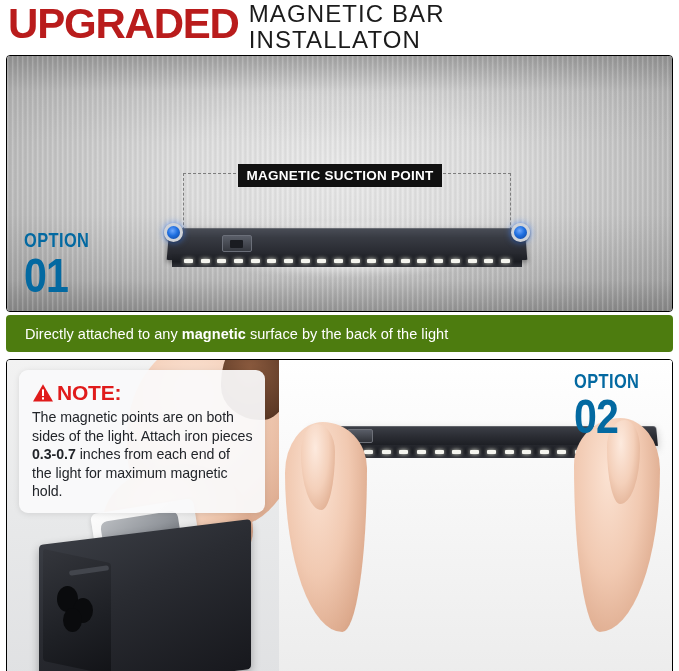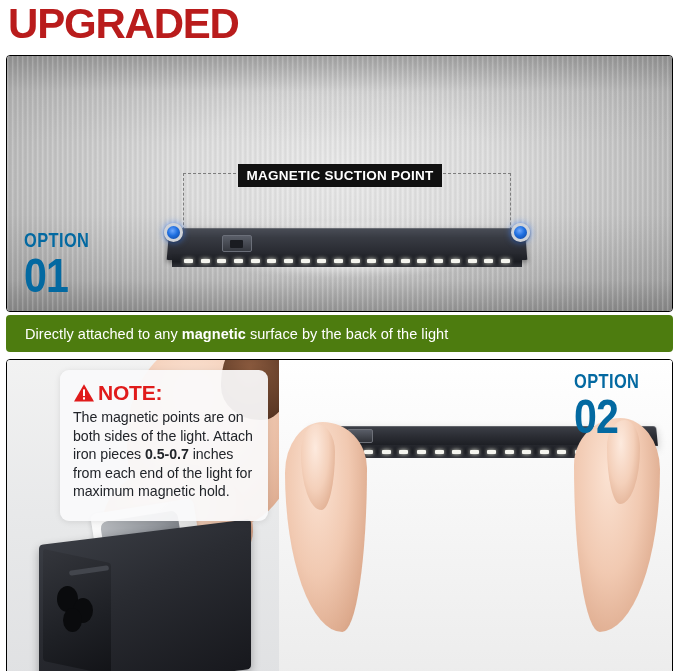--- a/index.html
+++ b/index.html
@@ -310,27 +310,26 @@
     width: 40px; height: 5px;
     background: #43464d;
     border-radius: 3px;
     transform: rotate(-8deg);
   }
 
   
   .note-box {
     position: absolute;
     left: 12px; top: 10px;
-    width: 208px;
-    padding: 11px 12px 20px 13px;
+    width: 246px;
+    padding: 11px 12px 12px 13px;
     background: rgba(250,250,251,0.93);
     border-radius: 9px;
     box-shadow: 0 1px 6px rgba(0,0,0,.10);
     z-index: 8;
-    margin-left: 41px;
   }
   .note-head {
     display: flex;
     align-items: center;
     gap: 3px;
     margin-bottom: 3px;
   }
   .warn-tri { display: block; }
   .note-title {
     color: #e01b1b;
@@ -418,20 +417,24 @@
     right: 32px; top: 60px;
     width: 33px; height: 84px;
     border-radius: 54% 46% 60% 40% / 32% 34% 66% 68%;
   }
 </style>
 </head>
 <body>
 
 <div class="header">
   <div class="header-main">UPGRADED</div>
+  <div class="header-sub">
+    <div>MAGNETIC BAR</div>
+    <div>INSTALLATON</div>
+  </div>
 </div>
 
 <div class="panel panel-1">
   <div class="metal"></div>
 
   <div class="dash-frame"></div>
   <div class="suction-label">MAGNETIC SUCTION POINT</div>
 
   <div class="bar1-wrap">
     <div class="bar1-glow"></div>
@@ -523,20 +526,20 @@
 
   <div class="note-box">
     <div class="note-head">
       <svg class="warn-tri" width="22" height="20" viewBox="0 0 22 20">
         <path d="M11 1.2 L21 18.6 L1 18.6 Z" fill="#e01b1b"></path>
         <rect x="10" y="6.4" width="2" height="6.6" fill="#ffffff"></rect>
         <rect x="10" y="14.3" width="2" height="2.2" fill="#ffffff"></rect>
       </svg>
       <span class="note-title">NOTE:</span>
     </div>
-    <div class="note-body"><span id="n1">The magnetic points are on both sides of the light. Attach iron pieces </span><b id="n2">0.5-0.7</b><span id="n3"> inches from each end of the light for maximum magnetic hold.</span></div>
+    <div class="note-body"><span id="n1">The magnetic points are on both sides of the light. Attach iron pieces </span><b id="n2">0.3-0.7</b><span id="n3"> inches from each end of the light for maximum magnetic hold.</span></div>
   </div>
 
   <div class="option-badge badge-2">
     <div class="option-word">OPTION</div>
     <div class="option-num">02</div>
   </div>
 </div>
 
 </body></html>

